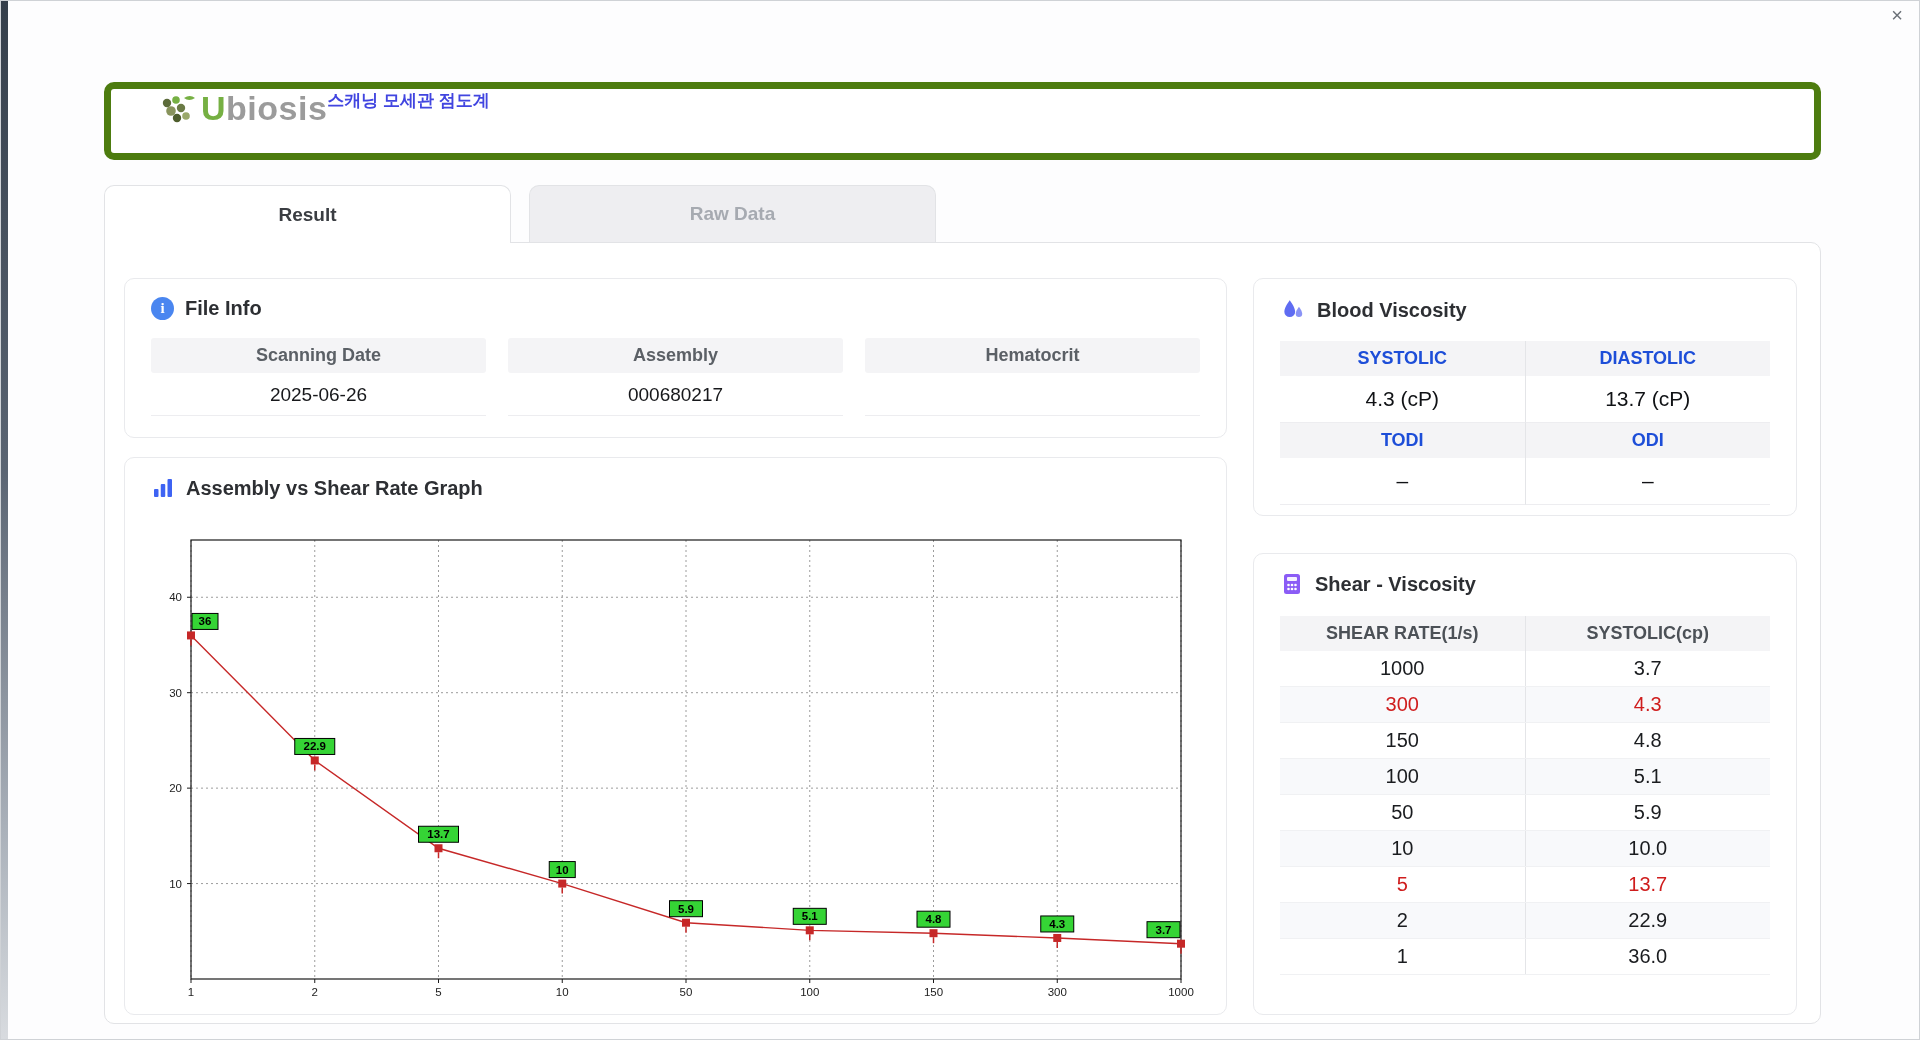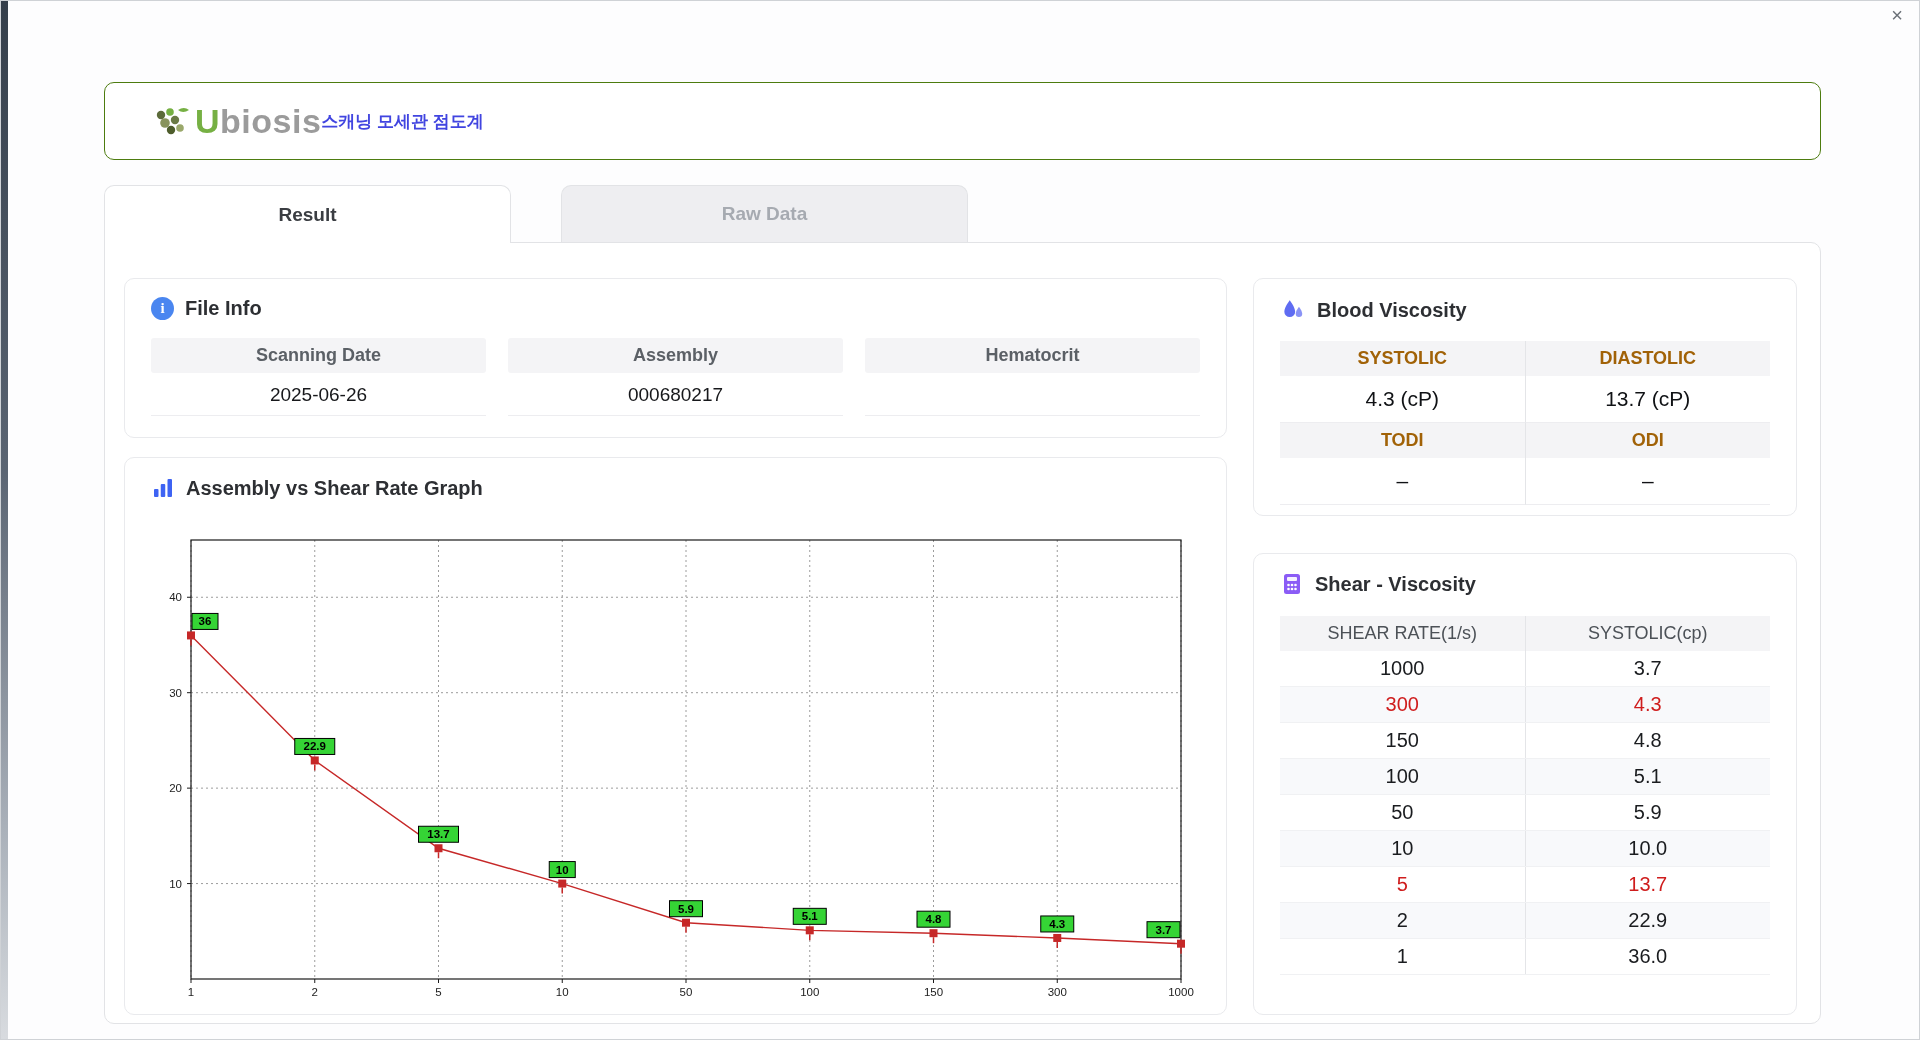--- a/index.html
+++ b/index.html
@@ -5,28 +5,28 @@
   * { margin:0; padding:0; box-sizing:border-box; }
   html,body { width:1920px; height:1040px; }
   body { font-family:"Liberation Sans","DejaVu Sans",sans-serif; background:#eef0f2; overflow:hidden; }
 
   .window { position:relative; width:1920px; height:1040px; background:#fdfdfe; border:1px solid #cfd2d6; overflow:hidden; }
   .left-strip { position:absolute; left:0; top:0; width:7px; height:100%;
     background:linear-gradient(180deg,#353f4b 0%,#5a6472 45%,#aab1ba 80%,#d8dbdf 100%); }
   .close { position:absolute; top:4px; right:16px; font-size:20px; color:#6b7178; line-height:1; cursor:default; }
 
   .header-card { position:absolute; left:103px; top:81px; width:1717px; height:78px; background:#fff;
-    border:1px solid #4d7c0f; border-radius:10px; display:flex; align-items:center; }
+    border:7px solid #4d7c0f; border-radius:10px; display:flex; align-items:flex-start; }
   .logo { display:flex; align-items:center; gap:4px; margin-left:46px; }
   .logo-text { font-size:34px; letter-spacing:.5px; }
   .logo-first { color:#76b043; font-weight:700; }
   .logo-rest { color:#9b9b9b; font-weight:600; }
   .app-title { font-size:17px; font-weight:700; color:#4145e0; }
 
-  .tabs { position:absolute; left:103px; top:184px; height:58px; display:flex; z-index:3; align-items:flex-start;gap:32px; }
+  .tabs { position:absolute; left:103px; top:184px; height:58px; display:flex; z-index:3; align-items:flex-start; }
   .tab { width:407px; display:flex; align-items:center; justify-content:center; font-size:19px; font-weight:700;
     border-radius:10px 10px 0 0; cursor:pointer; }
   .tab-active { height:58px; background:#fff; border:1px solid #e2e3e6; border-bottom:none; color:#3a3d42; }
   .tab-inactive { height:57px; background:#eeeef1; border:1px solid #e2e3e6; border-bottom:none; color:#a6aab1; margin-left:18px; }
 
   .main-card { position:absolute; left:103px; top:241px; width:1717px; height:782px; background:#fff;
     border:1px solid #e2e3e6; border-radius:0 10px 10px 10px; }
 
   .card { position:absolute; background:#fff; border:1px solid #e9eaed; border-radius:10px; }
   .card-header { display:flex; align-items:center; gap:11px; padding:18px 26px 0; }
@@ -43,27 +43,27 @@
 
   .graph-card { left:19px; top:214px; width:1103px; height:558px; }
   #chart { position:absolute; left:15px; top:48px; }
   #chart text { font-family:"Liberation Sans","DejaVu Sans",sans-serif; }
 
   .bv-card { left:1148px; top:35px; width:544px; height:238px; }
   .bv-grid { margin:18px 26px 0; }
   .bv-row { display:flex; }
   .bv-cell { flex:1; text-align:center; }
   .bv-cell:first-child { border-right:1px solid #e4e5e8; }
-  .bv-head { background:#f4f4f6; color:#a16207; font-size:18px; font-weight:600; padding:7px 0; }
+  .bv-head { background:#f4f4f6; color:#1d4ed8; font-size:18px; font-weight:600; padding:7px 0; }
   .bv-val { font-size:21px; color:#101215; padding:11px 0; border-bottom:1px solid #ededf0; }
 
   .sv-card { left:1148px; top:310px; width:544px; height:462px; }
   .sv-table { margin:20px 26px 0; }
   .sv-hrow { display:flex; background:#f4f4f6; }
-  .sv-hcell { flex:1; text-align:center; font-size:18px; font-weight:400; color:#4c5157; padding:7px 0; }
+  .sv-hcell { flex:1; text-align:center; font-size:18px; font-weight:700; color:#4c5157; padding:7px 0; }
   .sv-hcell:first-child { border-right:1px solid #e4e5e8; }
   .sv-row { display:flex; border-bottom:1px solid #f0f1f3; }
   .sv-row:nth-child(even) { background:#f8f9fb; }
   .sv-cell { flex:1; text-align:center; font-size:20px; color:#1a1c1f; padding:6px 0; }
   .sv-cell:first-child { border-right:1px solid #e4e5e8; }
   .sv-row.red .sv-cell { color:#cf1d1d; }
 </style>
 </head>
 <body>
 

